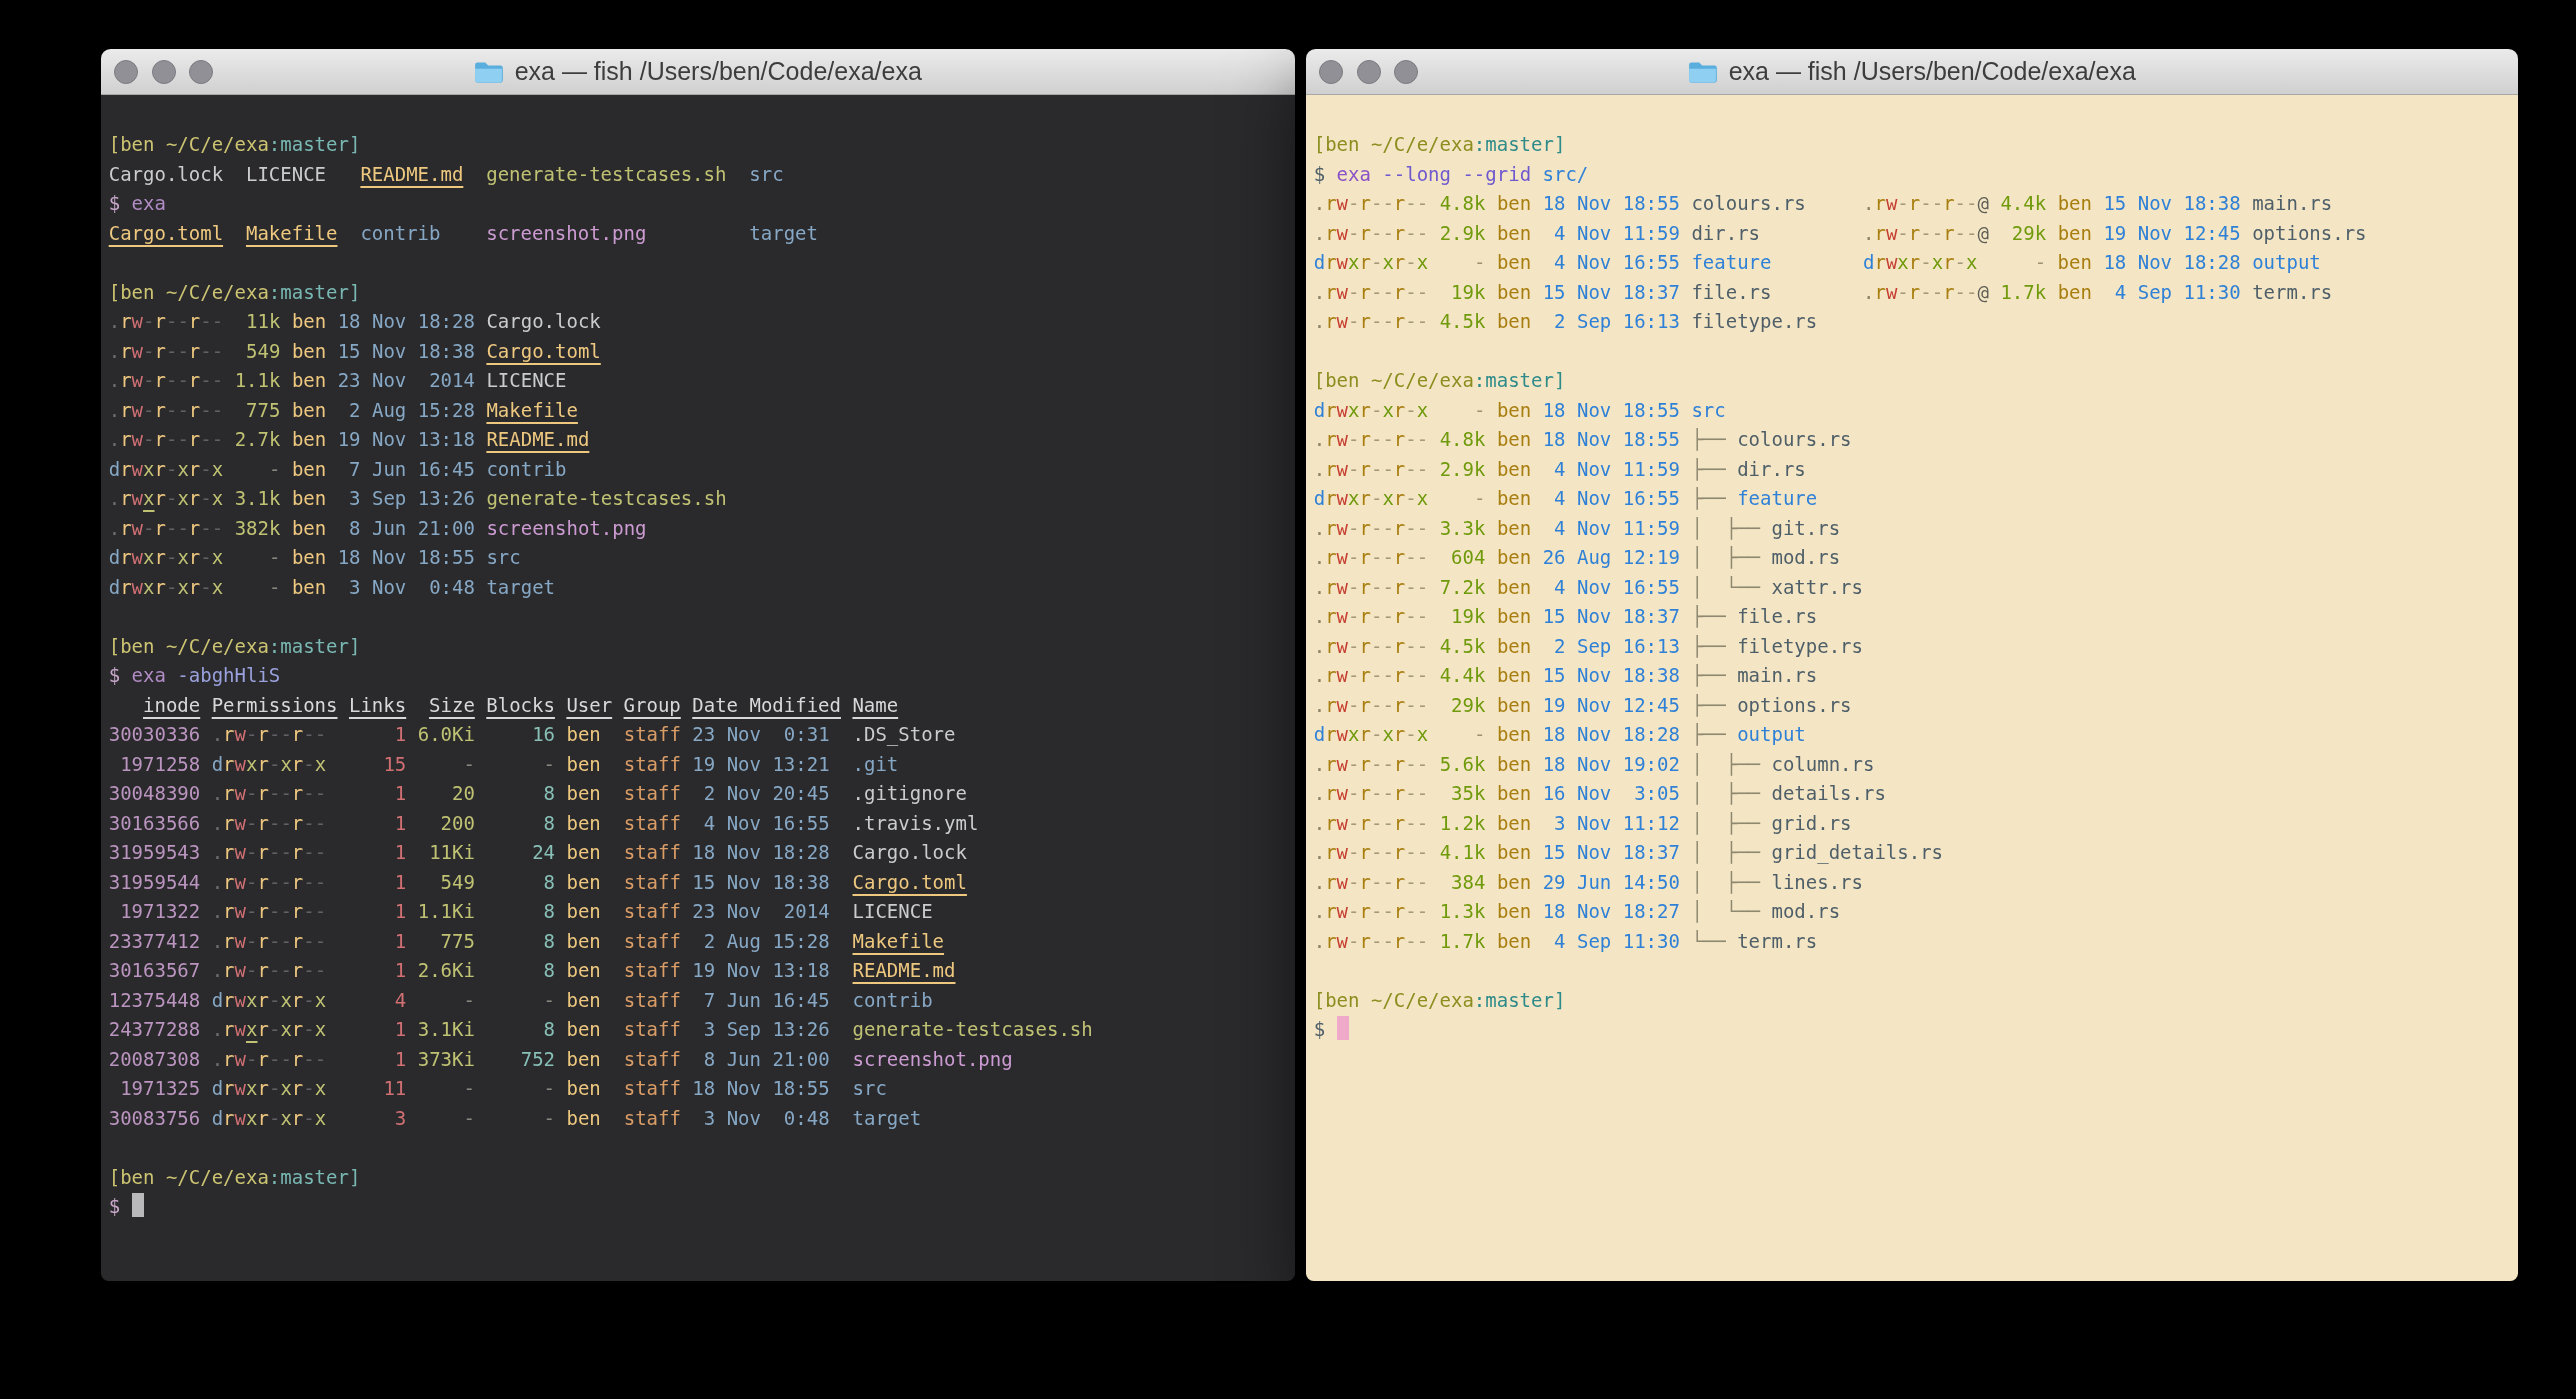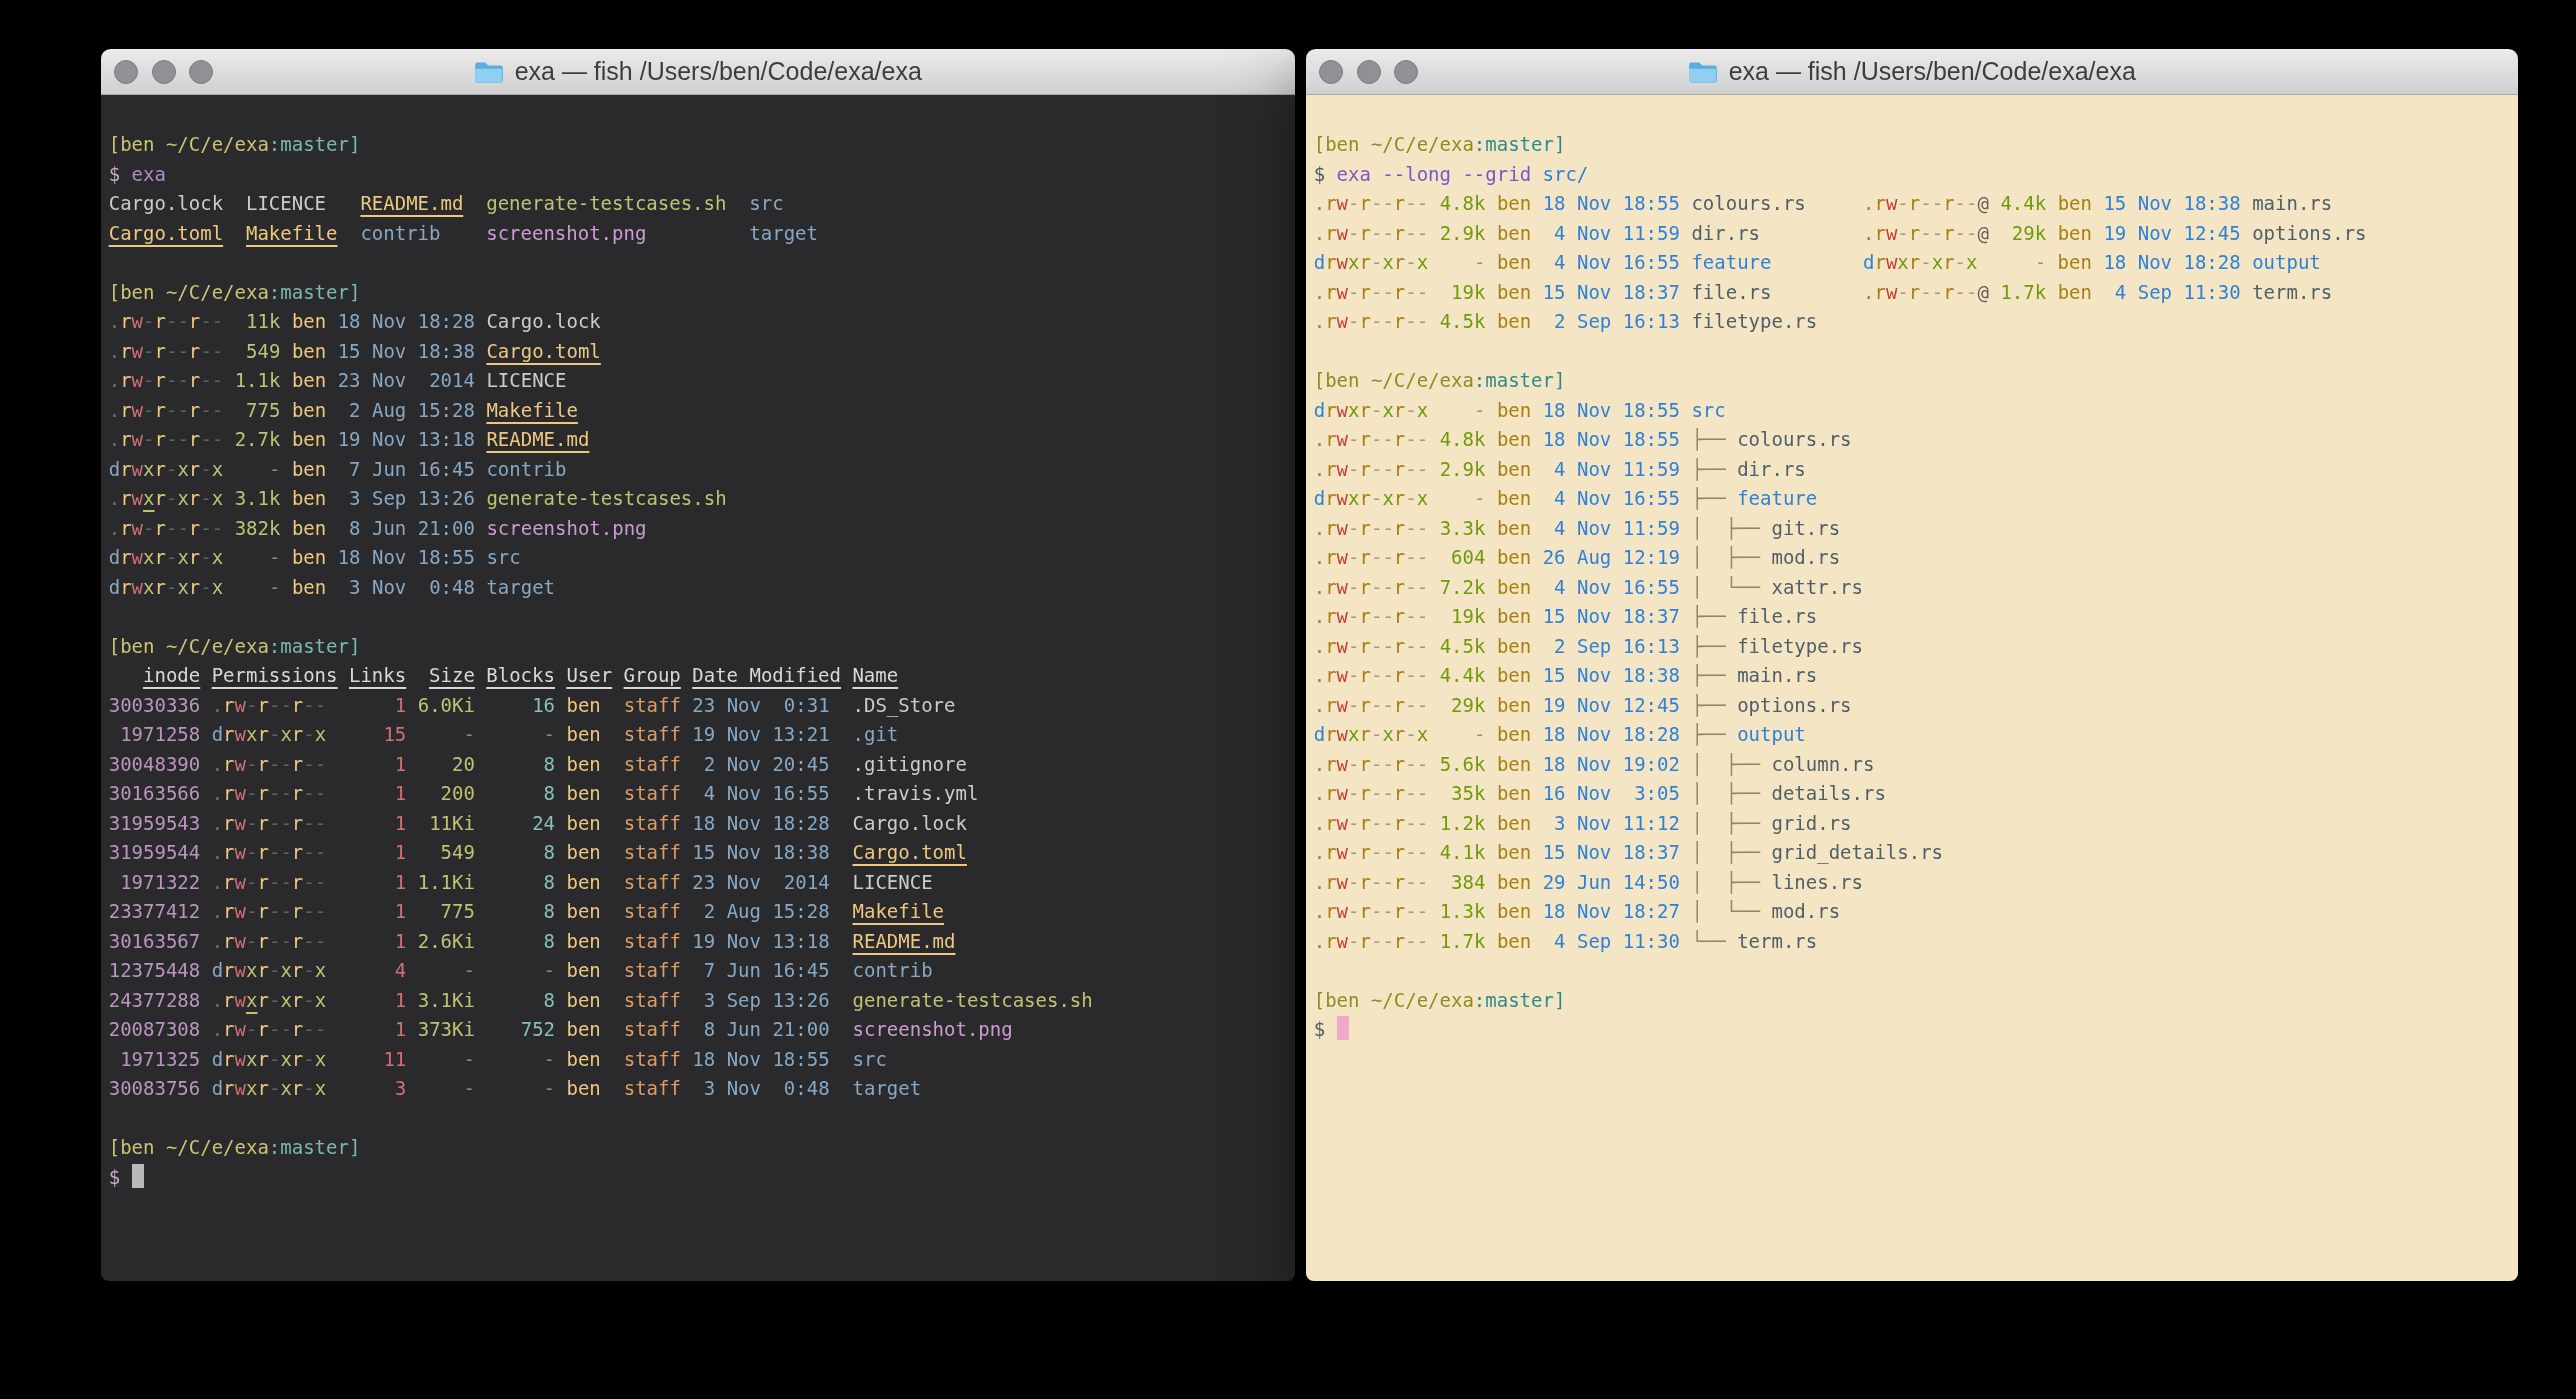--- a/index.html
+++ b/index.html
@@ -43,37 +43,38 @@
           <svg width="29" height="22" viewBox="0 0 30 23">
             <path d="M1 4 q0-2.5 2.5-2.5 h8 l3.2 3.2 h12.8 q2.5 0 2.5 2.5 v13 q0 2.5-2.5 2.5 h-24 q-2.5 0-2.5-2.5 z" fill="#5aaede"></path>
             <path d="M1 8.2 h28 v11.8 q0 2.5-2.5 2.5 h-23 q-2.5 0-2.5-2.5 z" fill="#8fd0f2"></path>
           </svg>
         </span>
         <span>exa — fish  /Users/ben/Code/exa/exa</span>
       </div>
     </header>
     <div class="term">
         <div class="tline"><span style="color: rgb(205, 196, 114);">[ben ~/C/e/exa</span><span style="color: rgb(121, 184, 178);">:master]</span></div>
+        <div class="tline"><span style="color: rgb(203, 204, 205);">Cargo.lock</span><span>  </span><span style="color: rgb(203, 204, 205);">LICENCE</span><span>   </span><span class="u" style="color: rgb(238, 200, 127);">README.md</span><span>  </span><span style="color: rgb(192, 194, 115);">generate-testcases.sh</span><span>  </span><span style="color: rgb(135, 168, 197);">src</span></div>
         <div class="tline"><span style="color: rgb(200, 168, 202);">$ </span><span style="color: rgb(177, 140, 197);">exa</span></div>
-        <div class="tline"><span style="color: rgb(203, 204, 205);">Cargo.lock</span><span>  </span><span style="color: rgb(203, 204, 205);">LICENCE</span><span>   </span><span class="u" style="color: rgb(238, 200, 127);">README.md</span><span>  </span><span style="color: rgb(192, 194, 115);">generate-testcases.sh</span><span>  </span><span style="color: rgb(135, 168, 197);">src</span></div>
         <div class="tline"><span class="u" style="color: rgb(238, 200, 127);">Cargo.toml</span><span>  </span><span class="u" style="color: rgb(238, 200, 127);">Makefile</span><span>  </span><span style="color: rgb(135, 168, 197);">contrib</span><span>    </span><span style="color: rgb(204, 155, 210);">screenshot.png</span><span>         </span><span style="color: rgb(135, 168, 197);">target</span></div>
         <div class="tline">&nbsp;</div>
         <div class="tline"><span style="color: rgb(205, 196, 114);">[ben ~/C/e/exa</span><span style="color: rgb(121, 184, 178);">:master]</span></div>
         <div class="tline"><span style="color: rgb(110, 110, 114);">.</span><span style="color: rgb(238, 200, 127);">r</span><span style="color: rgb(209, 112, 115);">w</span><span style="color: rgb(96, 96, 102);">-</span><span style="color: rgb(238, 200, 127);">r</span><span style="color: rgb(96, 96, 102);">-</span><span style="color: rgb(96, 96, 102);">-</span><span style="color: rgb(238, 200, 127);">r</span><span style="color: rgb(96, 96, 102);">-</span><span style="color: rgb(96, 96, 102);">-</span><span style="color: rgb(192, 194, 115);">  11k</span><span> </span><span style="color: rgb(238, 200, 127);">ben</span><span> </span><span style="color: rgb(135, 168, 197);">18 Nov 18:28</span><span> </span><span style="color: rgb(203, 204, 205);">Cargo.lock</span></div>
         <div class="tline"><span style="color: rgb(110, 110, 114);">.</span><span style="color: rgb(238, 200, 127);">r</span><span style="color: rgb(209, 112, 115);">w</span><span style="color: rgb(96, 96, 102);">-</span><span style="color: rgb(238, 200, 127);">r</span><span style="color: rgb(96, 96, 102);">-</span><span style="color: rgb(96, 96, 102);">-</span><span style="color: rgb(238, 200, 127);">r</span><span style="color: rgb(96, 96, 102);">-</span><span style="color: rgb(96, 96, 102);">-</span><span style="color: rgb(192, 194, 115);">  549</span><span> </span><span style="color: rgb(238, 200, 127);">ben</span><span> </span><span style="color: rgb(135, 168, 197);">15 Nov 18:38</span><span> </span><span class="u" style="color: rgb(238, 200, 127);">Cargo.toml</span></div>
         <div class="tline"><span style="color: rgb(110, 110, 114);">.</span><span style="color: rgb(238, 200, 127);">r</span><span style="color: rgb(209, 112, 115);">w</span><span style="color: rgb(96, 96, 102);">-</span><span style="color: rgb(238, 200, 127);">r</span><span style="color: rgb(96, 96, 102);">-</span><span style="color: rgb(96, 96, 102);">-</span><span style="color: rgb(238, 200, 127);">r</span><span style="color: rgb(96, 96, 102);">-</span><span style="color: rgb(96, 96, 102);">-</span><span style="color: rgb(192, 194, 115);"> 1.1k</span><span> </span><span style="color: rgb(238, 200, 127);">ben</span><span> </span><span style="color: rgb(135, 168, 197);">23 Nov  2014</span><span> </span><span style="color: rgb(203, 204, 205);">LICENCE</span></div>
         <div class="tline"><span style="color: rgb(110, 110, 114);">.</span><span style="color: rgb(238, 200, 127);">r</span><span style="color: rgb(209, 112, 115);">w</span><span style="color: rgb(96, 96, 102);">-</span><span style="color: rgb(238, 200, 127);">r</span><span style="color: rgb(96, 96, 102);">-</span><span style="color: rgb(96, 96, 102);">-</span><span style="color: rgb(238, 200, 127);">r</span><span style="color: rgb(96, 96, 102);">-</span><span style="color: rgb(96, 96, 102);">-</span><span style="color: rgb(192, 194, 115);">  775</span><span> </span><span style="color: rgb(238, 200, 127);">ben</span><span> </span><span style="color: rgb(135, 168, 197);"> 2 Aug 15:28</span><span> </span><span class="u" style="color: rgb(238, 200, 127);">Makefile</span></div>
         <div class="tline"><span style="color: rgb(110, 110, 114);">.</span><span style="color: rgb(238, 200, 127);">r</span><span style="color: rgb(209, 112, 115);">w</span><span style="color: rgb(96, 96, 102);">-</span><span style="color: rgb(238, 200, 127);">r</span><span style="color: rgb(96, 96, 102);">-</span><span style="color: rgb(96, 96, 102);">-</span><span style="color: rgb(238, 200, 127);">r</span><span style="color: rgb(96, 96, 102);">-</span><span style="color: rgb(96, 96, 102);">-</span><span style="color: rgb(192, 194, 115);"> 2.7k</span><span> </span><span style="color: rgb(238, 200, 127);">ben</span><span> </span><span style="color: rgb(135, 168, 197);">19 Nov 13:18</span><span> </span><span class="u" style="color: rgb(238, 200, 127);">README.md</span></div>
         <div class="tline"><span style="color: rgb(135, 168, 197);">d</span><span style="color: rgb(238, 200, 127);">r</span><span style="color: rgb(209, 112, 115);">w</span><span style="color: rgb(192, 194, 115);">x</span><span style="color: rgb(238, 200, 127);">r</span><span style="color: rgb(96, 96, 102);">-</span><span style="color: rgb(192, 194, 115);">x</span><span style="color: rgb(238, 200, 127);">r</span><span style="color: rgb(96, 96, 102);">-</span><span style="color: rgb(192, 194, 115);">x</span><span style="color: rgb(136, 136, 127);">    -</span><span> </span><span style="color: rgb(238, 200, 127);">ben</span><span> </span><span style="color: rgb(135, 168, 197);"> 7 Jun 16:45</span><span> </span><span style="color: rgb(135, 168, 197);">contrib</span></div>
         <div class="tline"><span style="color: rgb(110, 110, 114);">.</span><span style="color: rgb(238, 200, 127);">r</span><span style="color: rgb(209, 112, 115);">w</span><span class="u" style="color: rgb(192, 194, 115);">x</span><span style="color: rgb(238, 200, 127);">r</span><span style="color: rgb(96, 96, 102);">-</span><span style="color: rgb(192, 194, 115);">x</span><span style="color: rgb(238, 200, 127);">r</span><span style="color: rgb(96, 96, 102);">-</span><span style="color: rgb(192, 194, 115);">x</span><span style="color: rgb(192, 194, 115);"> 3.1k</span><span> </span><span style="color: rgb(238, 200, 127);">ben</span><span> </span><span style="color: rgb(135, 168, 197);"> 3 Sep 13:26</span><span> </span><span style="color: rgb(192, 194, 115);">generate-testcases.sh</span></div>
         <div class="tline"><span style="color: rgb(110, 110, 114);">.</span><span style="color: rgb(238, 200, 127);">r</span><span style="color: rgb(209, 112, 115);">w</span><span style="color: rgb(96, 96, 102);">-</span><span style="color: rgb(238, 200, 127);">r</span><span style="color: rgb(96, 96, 102);">-</span><span style="color: rgb(96, 96, 102);">-</span><span style="color: rgb(238, 200, 127);">r</span><span style="color: rgb(96, 96, 102);">-</span><span style="color: rgb(96, 96, 102);">-</span><span style="color: rgb(192, 194, 115);"> 382k</span><span> </span><span style="color: rgb(238, 200, 127);">ben</span><span> </span><span style="color: rgb(135, 168, 197);"> 8 Jun 21:00</span><span> </span><span style="color: rgb(204, 155, 210);">screenshot.png</span></div>
         <div class="tline"><span style="color: rgb(135, 168, 197);">d</span><span style="color: rgb(238, 200, 127);">r</span><span style="color: rgb(209, 112, 115);">w</span><span style="color: rgb(192, 194, 115);">x</span><span style="color: rgb(238, 200, 127);">r</span><span style="color: rgb(96, 96, 102);">-</span><span style="color: rgb(192, 194, 115);">x</span><span style="color: rgb(238, 200, 127);">r</span><span style="color: rgb(96, 96, 102);">-</span><span style="color: rgb(192, 194, 115);">x</span><span style="color: rgb(136, 136, 127);">    -</span><span> </span><span style="color: rgb(238, 200, 127);">ben</span><span> </span><span style="color: rgb(135, 168, 197);">18 Nov 18:55</span><span> </span><span style="color: rgb(135, 168, 197);">src</span></div>
         <div class="tline"><span style="color: rgb(135, 168, 197);">d</span><span style="color: rgb(238, 200, 127);">r</span><span style="color: rgb(209, 112, 115);">w</span><span style="color: rgb(192, 194, 115);">x</span><span style="color: rgb(238, 200, 127);">r</span><span style="color: rgb(96, 96, 102);">-</span><span style="color: rgb(192, 194, 115);">x</span><span style="color: rgb(238, 200, 127);">r</span><span style="color: rgb(96, 96, 102);">-</span><span style="color: rgb(192, 194, 115);">x</span><span style="color: rgb(136, 136, 127);">    -</span><span> </span><span style="color: rgb(238, 200, 127);">ben</span><span> </span><span style="color: rgb(135, 168, 197);"> 3 Nov  0:48</span><span> </span><span style="color: rgb(135, 168, 197);">target</span></div>
         <div class="tline">&nbsp;</div>
         <div class="tline"><span style="color: rgb(205, 196, 114);">[ben ~/C/e/exa</span><span style="color: rgb(121, 184, 178);">:master]</span></div>
+        <div class="tline"><span style="color: rgb(200, 168, 202);">$ </span><span style="color: rgb(177, 140, 197);">exa</span><span> </span><span style="color: rgb(154, 161, 220);">-abghHliS</span></div>
         <div class="tline"><span>   </span><span class="u" style="color: rgb(216, 216, 216);">inode</span><span> </span><span class="u" style="color: rgb(216, 216, 216);">Permissions</span><span> </span><span class="u" style="color: rgb(216, 216, 216);">Links</span><span>  </span><span class="u" style="color: rgb(216, 216, 216);">Size</span><span> </span><span class="u" style="color: rgb(216, 216, 216);">Blocks</span><span> </span><span class="u" style="color: rgb(216, 216, 216);">User</span><span> </span><span class="u" style="color: rgb(216, 216, 216);">Group</span><span> </span><span class="u" style="color: rgb(216, 216, 216);">Date Modified</span><span> </span><span class="u" style="color: rgb(216, 216, 216);">Name</span></div>
         <div class="tline"><span style="color: rgb(187, 149, 192);">30030336</span><span> </span><span style="color: rgb(110, 110, 114);">.</span><span style="color: rgb(238, 200, 127);">r</span><span style="color: rgb(209, 112, 115);">w</span><span style="color: rgb(96, 96, 102);">-</span><span style="color: rgb(238, 200, 127);">r</span><span style="color: rgb(96, 96, 102);">-</span><span style="color: rgb(96, 96, 102);">-</span><span style="color: rgb(238, 200, 127);">r</span><span style="color: rgb(96, 96, 102);">-</span><span style="color: rgb(96, 96, 102);">-</span><span>  </span><span style="color: rgb(209, 112, 115);">    1</span><span> </span><span style="color: rgb(192, 194, 115);">6.0Ki</span><span> </span><span style="color: rgb(136, 192, 183);">    16</span><span> </span><span style="color: rgb(238, 200, 127);">ben</span><span>  </span><span style="color: rgb(219, 157, 102);">staff</span><span> </span><span style="color: rgb(135, 168, 197);">23 Nov  0:31</span><span>  </span><span style="color: rgb(203, 204, 205);">.DS_Store</span></div>
         <div class="tline"><span style="color: rgb(187, 149, 192);"> 1971258</span><span> </span><span style="color: rgb(135, 168, 197);">d</span><span style="color: rgb(238, 200, 127);">r</span><span style="color: rgb(209, 112, 115);">w</span><span style="color: rgb(192, 194, 115);">x</span><span style="color: rgb(238, 200, 127);">r</span><span style="color: rgb(96, 96, 102);">-</span><span style="color: rgb(192, 194, 115);">x</span><span style="color: rgb(238, 200, 127);">r</span><span style="color: rgb(96, 96, 102);">-</span><span style="color: rgb(192, 194, 115);">x</span><span>  </span><span style="color: rgb(209, 112, 115);">   15</span><span> </span><span style="color: rgb(136, 136, 127);">    -</span><span> </span><span style="color: rgb(136, 136, 127);">     -</span><span> </span><span style="color: rgb(238, 200, 127);">ben</span><span>  </span><span style="color: rgb(219, 157, 102);">staff</span><span> </span><span style="color: rgb(135, 168, 197);">19 Nov 13:21</span><span>  </span><span style="color: rgb(135, 168, 197);">.git</span></div>
         <div class="tline"><span style="color: rgb(187, 149, 192);">30048390</span><span> </span><span style="color: rgb(110, 110, 114);">.</span><span style="color: rgb(238, 200, 127);">r</span><span style="color: rgb(209, 112, 115);">w</span><span style="color: rgb(96, 96, 102);">-</span><span style="color: rgb(238, 200, 127);">r</span><span style="color: rgb(96, 96, 102);">-</span><span style="color: rgb(96, 96, 102);">-</span><span style="color: rgb(238, 200, 127);">r</span><span style="color: rgb(96, 96, 102);">-</span><span style="color: rgb(96, 96, 102);">-</span><span>  </span><span style="color: rgb(209, 112, 115);">    1</span><span> </span><span style="color: rgb(192, 194, 115);">   20</span><span> </span><span style="color: rgb(136, 192, 183);">     8</span><span> </span><span style="color: rgb(238, 200, 127);">ben</span><span>  </span><span style="color: rgb(219, 157, 102);">staff</span><span> </span><span style="color: rgb(135, 168, 197);"> 2 Nov 20:45</span><span>  </span><span style="color: rgb(203, 204, 205);">.gitignore</span></div>
         <div class="tline"><span style="color: rgb(187, 149, 192);">30163566</span><span> </span><span style="color: rgb(110, 110, 114);">.</span><span style="color: rgb(238, 200, 127);">r</span><span style="color: rgb(209, 112, 115);">w</span><span style="color: rgb(96, 96, 102);">-</span><span style="color: rgb(238, 200, 127);">r</span><span style="color: rgb(96, 96, 102);">-</span><span style="color: rgb(96, 96, 102);">-</span><span style="color: rgb(238, 200, 127);">r</span><span style="color: rgb(96, 96, 102);">-</span><span style="color: rgb(96, 96, 102);">-</span><span>  </span><span style="color: rgb(209, 112, 115);">    1</span><span> </span><span style="color: rgb(192, 194, 115);">  200</span><span> </span><span style="color: rgb(136, 192, 183);">     8</span><span> </span><span style="color: rgb(238, 200, 127);">ben</span><span>  </span><span style="color: rgb(219, 157, 102);">staff</span><span> </span><span style="color: rgb(135, 168, 197);"> 4 Nov 16:55</span><span>  </span><span style="color: rgb(203, 204, 205);">.travis.yml</span></div>
         <div class="tline"><span style="color: rgb(187, 149, 192);">31959543</span><span> </span><span style="color: rgb(110, 110, 114);">.</span><span style="color: rgb(238, 200, 127);">r</span><span style="color: rgb(209, 112, 115);">w</span><span style="color: rgb(96, 96, 102);">-</span><span style="color: rgb(238, 200, 127);">r</span><span style="color: rgb(96, 96, 102);">-</span><span style="color: rgb(96, 96, 102);">-</span><span style="color: rgb(238, 200, 127);">r</span><span style="color: rgb(96, 96, 102);">-</span><span style="color: rgb(96, 96, 102);">-</span><span>  </span><span style="color: rgb(209, 112, 115);">    1</span><span> </span><span style="color: rgb(192, 194, 115);"> 11Ki</span><span> </span><span style="color: rgb(136, 192, 183);">    24</span><span> </span><span style="color: rgb(238, 200, 127);">ben</span><span>  </span><span style="color: rgb(219, 157, 102);">staff</span><span> </span><span style="color: rgb(135, 168, 197);">18 Nov 18:28</span><span>  </span><span style="color: rgb(203, 204, 205);">Cargo.lock</span></div>
         <div class="tline"><span style="color: rgb(187, 149, 192);">31959544</span><span> </span><span style="color: rgb(110, 110, 114);">.</span><span style="color: rgb(238, 200, 127);">r</span><span style="color: rgb(209, 112, 115);">w</span><span style="color: rgb(96, 96, 102);">-</span><span style="color: rgb(238, 200, 127);">r</span><span style="color: rgb(96, 96, 102);">-</span><span style="color: rgb(96, 96, 102);">-</span><span style="color: rgb(238, 200, 127);">r</span><span style="color: rgb(96, 96, 102);">-</span><span style="color: rgb(96, 96, 102);">-</span><span>  </span><span style="color: rgb(209, 112, 115);">    1</span><span> </span><span style="color: rgb(192, 194, 115);">  549</span><span> </span><span style="color: rgb(136, 192, 183);">     8</span><span> </span><span style="color: rgb(238, 200, 127);">ben</span><span>  </span><span style="color: rgb(219, 157, 102);">staff</span><span> </span><span style="color: rgb(135, 168, 197);">15 Nov 18:38</span><span>  </span><span class="u" style="color: rgb(238, 200, 127);">Cargo.toml</span></div>
         <div class="tline"><span style="color: rgb(187, 149, 192);"> 1971322</span><span> </span><span style="color: rgb(110, 110, 114);">.</span><span style="color: rgb(238, 200, 127);">r</span><span style="color: rgb(209, 112, 115);">w</span><span style="color: rgb(96, 96, 102);">-</span><span style="color: rgb(238, 200, 127);">r</span><span style="color: rgb(96, 96, 102);">-</span><span style="color: rgb(96, 96, 102);">-</span><span style="color: rgb(238, 200, 127);">r</span><span style="color: rgb(96, 96, 102);">-</span><span style="color: rgb(96, 96, 102);">-</span><span>  </span><span style="color: rgb(209, 112, 115);">    1</span><span> </span><span style="color: rgb(192, 194, 115);">1.1Ki</span><span> </span><span style="color: rgb(136, 192, 183);">     8</span><span> </span><span style="color: rgb(238, 200, 127);">ben</span><span>  </span><span style="color: rgb(219, 157, 102);">staff</span><span> </span><span style="color: rgb(135, 168, 197);">23 Nov  2014</span><span>  </span><span style="color: rgb(203, 204, 205);">LICENCE</span></div>
         <div class="tline"><span style="color: rgb(187, 149, 192);">23377412</span><span> </span><span style="color: rgb(110, 110, 114);">.</span><span style="color: rgb(238, 200, 127);">r</span><span style="color: rgb(209, 112, 115);">w</span><span style="color: rgb(96, 96, 102);">-</span><span style="color: rgb(238, 200, 127);">r</span><span style="color: rgb(96, 96, 102);">-</span><span style="color: rgb(96, 96, 102);">-</span><span style="color: rgb(238, 200, 127);">r</span><span style="color: rgb(96, 96, 102);">-</span><span style="color: rgb(96, 96, 102);">-</span><span>  </span><span style="color: rgb(209, 112, 115);">    1</span><span> </span><span style="color: rgb(192, 194, 115);">  775</span><span> </span><span style="color: rgb(136, 192, 183);">     8</span><span> </span><span style="color: rgb(238, 200, 127);">ben</span><span>  </span><span style="color: rgb(219, 157, 102);">staff</span><span> </span><span style="color: rgb(135, 168, 197);"> 2 Aug 15:28</span><span>  </span><span class="u" style="color: rgb(238, 200, 127);">Makefile</span></div>
         <div class="tline"><span style="color: rgb(187, 149, 192);">30163567</span><span> </span><span style="color: rgb(110, 110, 114);">.</span><span style="color: rgb(238, 200, 127);">r</span><span style="color: rgb(209, 112, 115);">w</span><span style="color: rgb(96, 96, 102);">-</span><span style="color: rgb(238, 200, 127);">r</span><span style="color: rgb(96, 96, 102);">-</span><span style="color: rgb(96, 96, 102);">-</span><span style="color: rgb(238, 200, 127);">r</span><span style="color: rgb(96, 96, 102);">-</span><span style="color: rgb(96, 96, 102);">-</span><span>  </span><span style="color: rgb(209, 112, 115);">    1</span><span> </span><span style="color: rgb(192, 194, 115);">2.6Ki</span><span> </span><span style="color: rgb(136, 192, 183);">     8</span><span> </span><span style="color: rgb(238, 200, 127);">ben</span><span>  </span><span style="color: rgb(219, 157, 102);">staff</span><span> </span><span style="color: rgb(135, 168, 197);">19 Nov 13:18</span><span>  </span><span class="u" style="color: rgb(238, 200, 127);">README.md</span></div>

